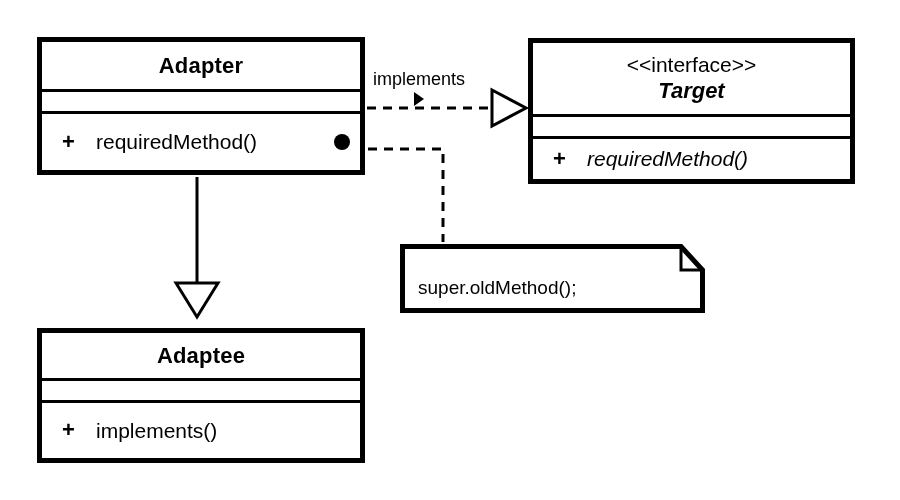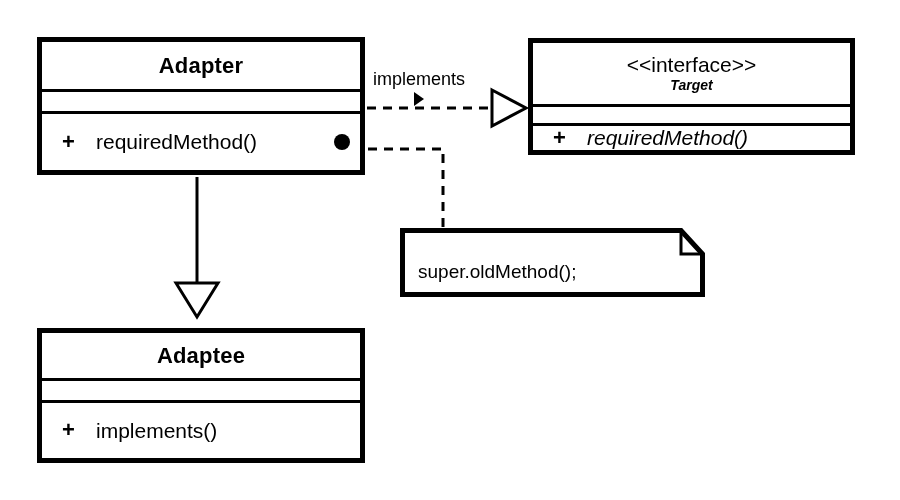--- a/index.html
+++ b/index.html
@@ -81,51 +81,51 @@
     font-weight: bold;
     letter-spacing: 0.2px;
   }
   .stereotype {
     font-size: 21px;
     font-weight: normal;
     font-style: normal;
     line-height: 1.18;
   }
   .iface-title {
-    font-size: 14px;
+    font-size: 22px;
     font-weight: bold;
     font-style: italic;
     line-height: 1.18;
   }
 
   
   #box-adapter { left: 37px;  top: 37px;  width: 328px; height: 138px; }
   #box-adapter .uml-name { height: 50px; }
-  #box-target  { left: 528px; top: 38px;  width: 327px; height: 117px; }
+  #box-target  { left: 528px; top: 38px;  width: 327px; height: 146px; }
   #box-target  .uml-name { height: 74px; }
   #box-adaptee { left: 37px;  top: 328px; width: 328px; height: 135px; }
   #box-adaptee .uml-name { height: 48px; }
 
   
   .op-bullet {
     position: absolute;
     right: 10px;
     top: 50%;
     transform: translateY(-50%);
     width: 16px;
     height: 16px;
     border-radius: 50%;
     background: #000000;
   }
 
   
   #note {
     position: absolute;
     left: 400px;
-    top: 228px;
+    top: 244px;
     width: 305px;
     height: 87px;
     z-index: 3;
   }
   #note svg { position: absolute; left: 0; top: 0; }
   #note .note-text {
     position: absolute;
     left: 18px;
     top: 50%;
     transform: translateY(-50%);

